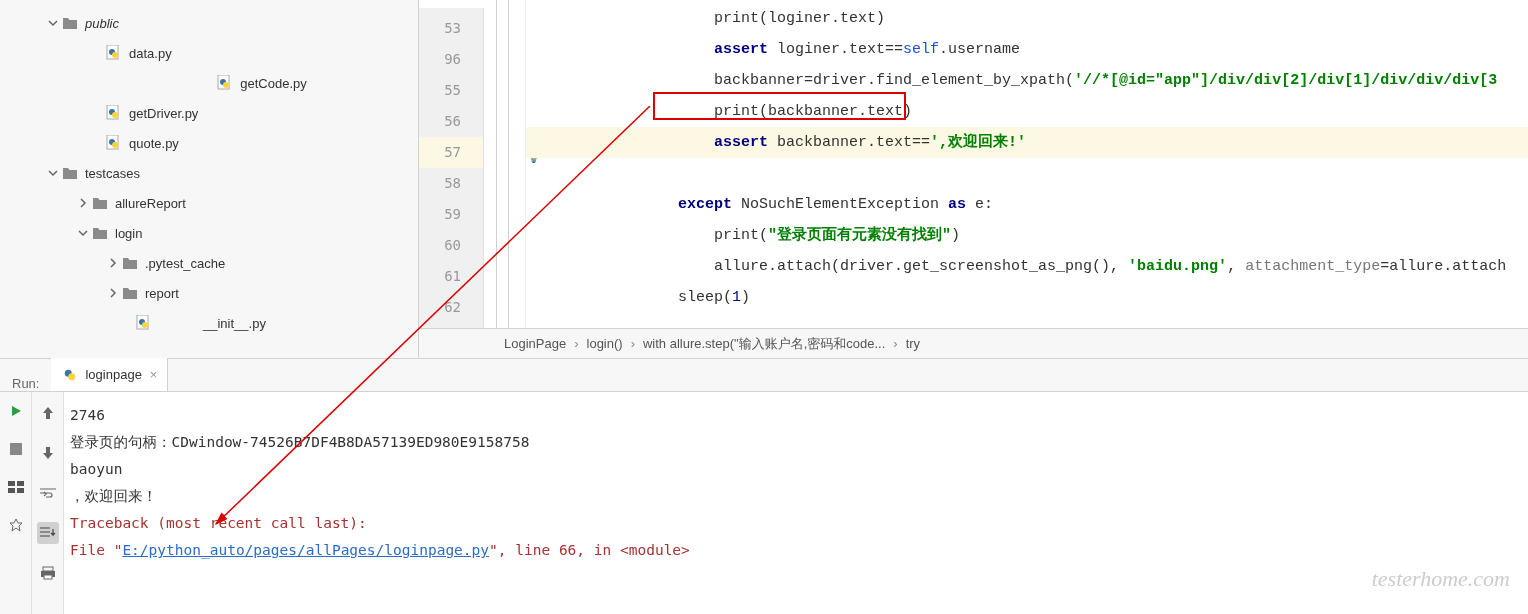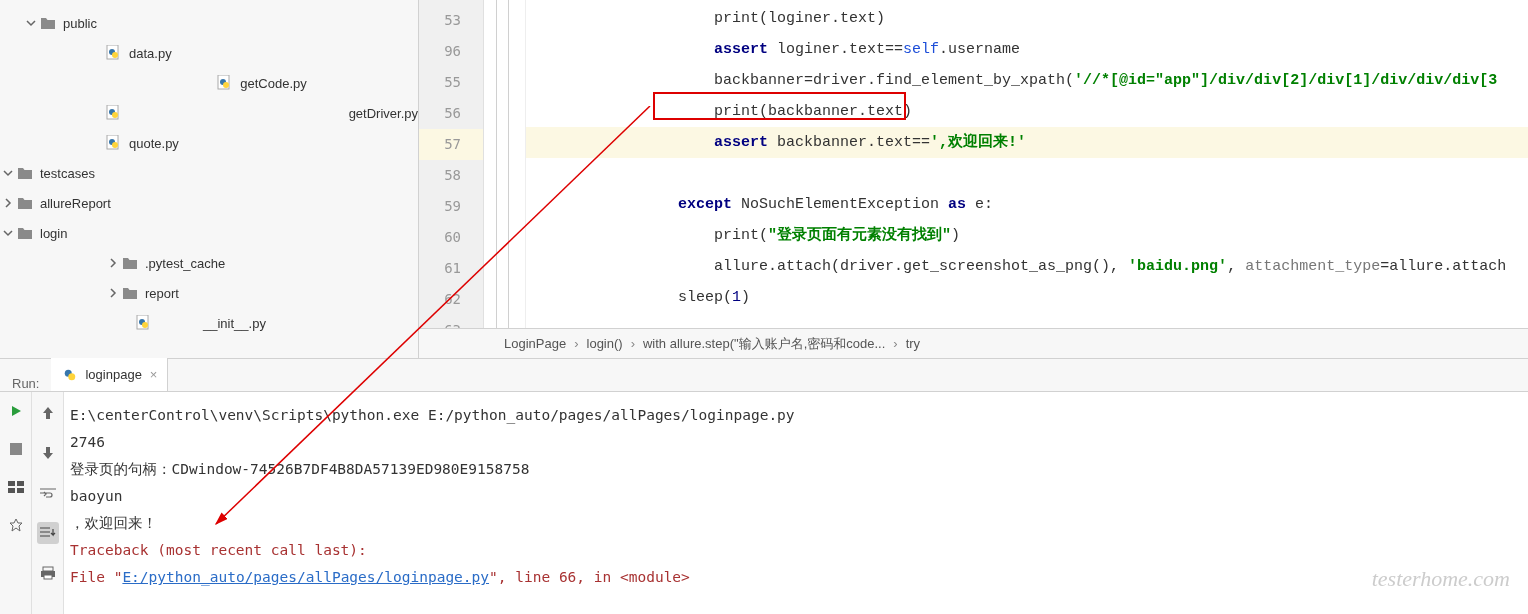--- a/index.html
+++ b/index.html
@@ -6,21 +6,21 @@
 body { font-family: "Segoe UI", -apple-system, sans-serif; font-size: 13px; color: #333; background: #fff; overflow: hidden; width: 1528px; height: 614px; position: relative; }
 .top-area { display: flex; height: 358px; }
 .sidebar { width: 419px; background: #f7f7f7; border-right: 1px solid #d1d1d1; padding-top: 8px; overflow: hidden; }
 .tree-item { display: flex; align-items: center; height: 30px; padding-left: 0; cursor: pointer; }
 .tree-chevron { width: 16px; display: inline-flex; justify-content: center; align-items: center; color: #606060; }
 .tree-icon { width: 18px; height: 18px; margin-right: 6px; display: inline-flex; align-items: center; justify-content: center; }
 .folder-icon svg { fill: #8a8a8a; }
 .py-icon { position: relative; }
 .editor-area { flex: 1; display: flex; flex-direction: column; background: #fff; }
 .editor-body { display: flex; flex: 1; overflow: hidden; }
-.gutter { width: 65px; background: #f0f0f0; border-right: 1px solid #e0e0e0; text-align: right; color: #999; font-family: "Consolas", monospace; font-size: 14px; padding-top: 5px; user-select: none; }
+.gutter { width: 65px; background: #f0f0f0; border-right: 1px solid #e0e0e0; text-align: right; color: #999; font-family: "Consolas", monospace; font-size: 14px; padding-top: 5px; user-select: none; margin-top: 8px; }
 .gutter-line { height: 31px; padding-right: 22px; line-height: 31px; position: relative; }
 .gutter-line.highlighted { background: #fcf8e3; }
 .bulb { position: absolute; left: 106px; top: 3px; color: #f0ad00; }
 .fold-area { width: 42px; background: #fff; border-right: 1px solid #eee; position: relative; }
 .fold-line { position: absolute; top: 0; bottom: 0; left: 12px; width: 1px; background: #d0d0d0; }
 .fold-line2 { left: 24px; }
 .code-area { flex: 1; font-family: "Consolas", "Courier New", monospace; font-size: 15px; padding-top: 3px; overflow: hidden; position: relative; }
 .code-line { height: 31px; line-height: 31px; white-space: pre; padding-left: 8px; }
 .code-line.highlighted { background: #fcf8e3; }
 .kw { color: #000080; font-weight: bold; }
@@ -45,21 +45,21 @@
 .console .err { color: #a83232; }
 .console .link { color: #2a6cc7; text-decoration: underline; }
 .watermark { position: absolute; right: 18px; bottom: 22px; font-family: cursive; font-style: italic; font-size: 22px; color: #ccc; pointer-events: none; }
 .arrow-svg { position: absolute; top: 106px; left: 213px; width: 440px; height: 430px; pointer-events: none; z-index: 10; }
 </style>
 </head>
 <body>
 
 <div class="top-area">
   <div class="sidebar">
-    <div class="tree-item" style="padding-left:23px;">
+    <div class="tree-item" style="padding-left:45px;font-style:italic;">
       <span class="tree-chevron">
           <svg width="10" height="10" viewBox="0 0 10 10">
             <path d="M1 3 L5 7 L9 3" stroke="#666" stroke-width="1.5" fill="none"></path>
           </svg>
         </span>
       <span class="tree-icon folder-icon">
           <svg width="16" height="14" viewBox="0 0 16 14">
             <path d="M1 2 h5 l1.5 2 H15 v9 H1 z" fill="#8a8a8a"></path>
           </svg>
         </span>
@@ -78,67 +78,67 @@
     <div class="tree-item" style="padding-left:105px;justify-content:center;">
       <span class="tree-icon py-icon">
           <svg width="16" height="16" viewBox="0 0 16 16">
             <rect x="1" y="0" width="11" height="14" fill="#fff" stroke="#aaa"></rect>
             <circle cx="6" cy="7" r="3" fill="#3776ab"></circle>
             <circle cx="9" cy="10" r="3" fill="#ffd43b"></circle>
           </svg>
         </span>
       <span>getCode.py</span>
     </div>
-    <div class="tree-item" style="padding-left:105px;justify-content:space-between;">
+    <div class="tree-item" style="padding-left:105px;">
       <span class="tree-icon py-icon">
           <svg width="16" height="16" viewBox="0 0 16 16">
             <rect x="1" y="0" width="11" height="14" fill="#fff" stroke="#aaa"></rect>
             <circle cx="6" cy="7" r="3" fill="#3776ab"></circle>
             <circle cx="9" cy="10" r="3" fill="#ffd43b"></circle>
           </svg>
         </span>
       <span>getDriver.py</span>
     </div>
     <div class="tree-item" style="padding-left:105px;">
       <span class="tree-icon py-icon">
           <svg width="16" height="16" viewBox="0 0 16 16">
             <rect x="1" y="0" width="11" height="14" fill="#fff" stroke="#aaa"></rect>
             <circle cx="6" cy="7" r="3" fill="#3776ab"></circle>
             <circle cx="9" cy="10" r="3" fill="#ffd43b"></circle>
           </svg>
         </span>
       <span>quote.py</span>
     </div>
-    <div class="tree-item" style="">
+    <div class="tree-item" style="padding-left:45px;">
       <span class="tree-chevron">
           <svg width="10" height="10" viewBox="0 0 10 10">
             <path d="M1 3 L5 7 L9 3" stroke="#666" stroke-width="1.5" fill="none"></path>
           </svg>
         </span>
       <span class="tree-icon folder-icon">
           <svg width="16" height="14" viewBox="0 0 16 14">
             <path d="M1 2 h5 l1.5 2 H15 v9 H1 z" fill="#8a8a8a"></path>
           </svg>
         </span>
       <span>testcases</span>
     </div>
-    <div class="tree-item" style="">
+    <div class="tree-item" style="padding-left:75px;">
       <span class="tree-chevron">
           <svg width="10" height="10" viewBox="0 0 10 10">
             <path d="M3 1 L7 5 L3 9" stroke="#666" stroke-width="1.5" fill="none"></path>
           </svg>
         </span>
       <span class="tree-icon folder-icon">
           <svg width="16" height="14" viewBox="0 0 16 14">
             <path d="M1 2 h5 l1.5 2 H15 v9 H1 z" fill="#8a8a8a"></path>
           </svg>
         </span>
       <span>allureReport</span>
     </div>
-    <div class="tree-item" style="">
+    <div class="tree-item" style="padding-left:75px;">
       <span class="tree-chevron">
           <svg width="10" height="10" viewBox="0 0 10 10">
             <path d="M1 3 L5 7 L9 3" stroke="#666" stroke-width="1.5" fill="none"></path>
           </svg>
         </span>
       <span class="tree-icon folder-icon">
           <svg width="16" height="14" viewBox="0 0 16 14">
             <path d="M1 2 h5 l1.5 2 H15 v9 H1 z" fill="#8a8a8a"></path>
           </svg>
         </span>
@@ -294,21 +294,20 @@
         </div>
       <div class="tb-btn">
           <svg width="14" height="14" viewBox="0 0 14 14">
             <rect x="2" y="1" width="10" height="4" fill="none" stroke="#666"></rect>
             <rect x="0" y="5" width="14" height="6" fill="#666"></rect>
             <rect x="3" y="9" width="8" height="4" fill="#fff" stroke="#666"></rect>
           </svg>
         </div>
     </div>
     <div class="console">
-      <div>E:\centerControl\venv\Scripts\python.exe E:/python_auto/pages/allPages/loginpage.py</div>
       <div>2746</div>
       <div>登录页的句柄：CDwindow-74526B7DF4B8DA57139ED980E9158758</div>
       <div>baoyun</div>
       <div>，欢迎回来！</div>
       <div class="err">Traceback (most recent call last):</div>
       <div class="err"><span>  File "</span><span class="link">E:/python_auto/pages/allPages/loginpage.py</span><span>", line 66, in &lt;module&gt;</span></div>
     </div>
   </div>
 </div>
 

